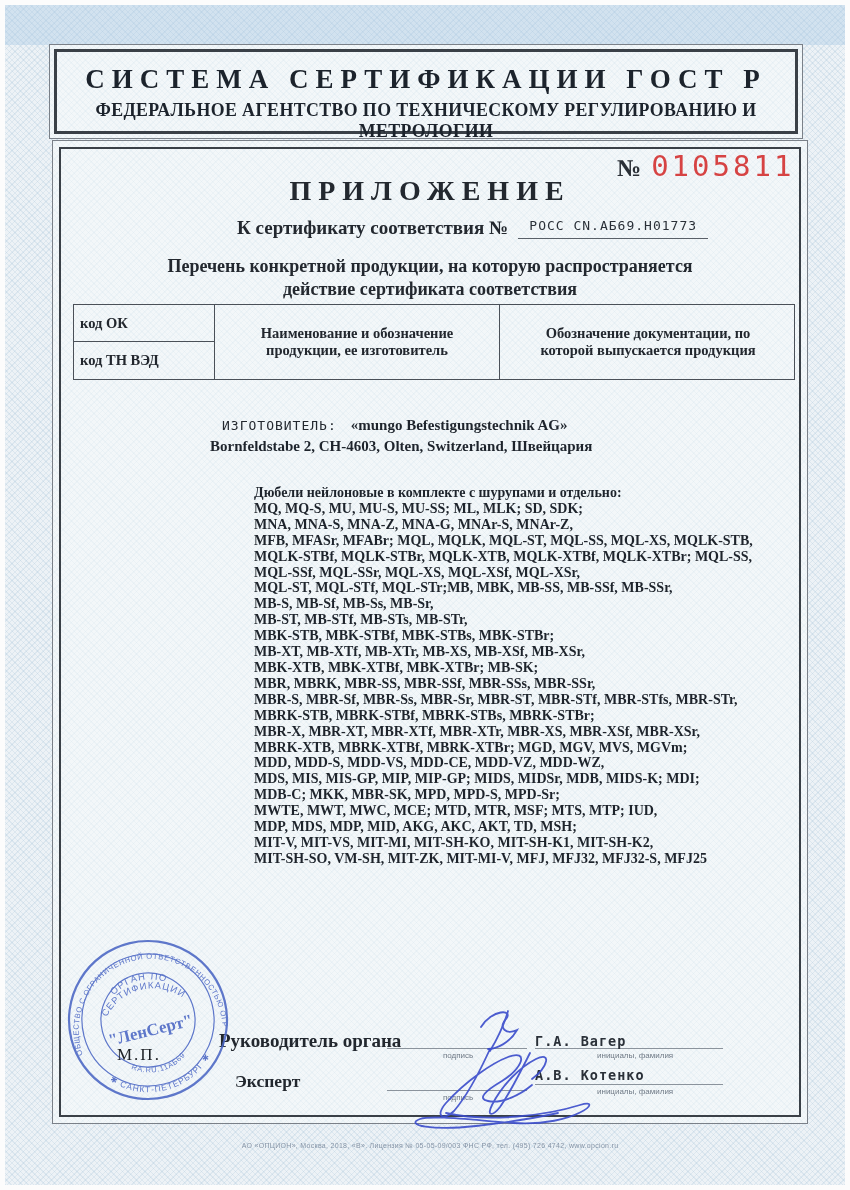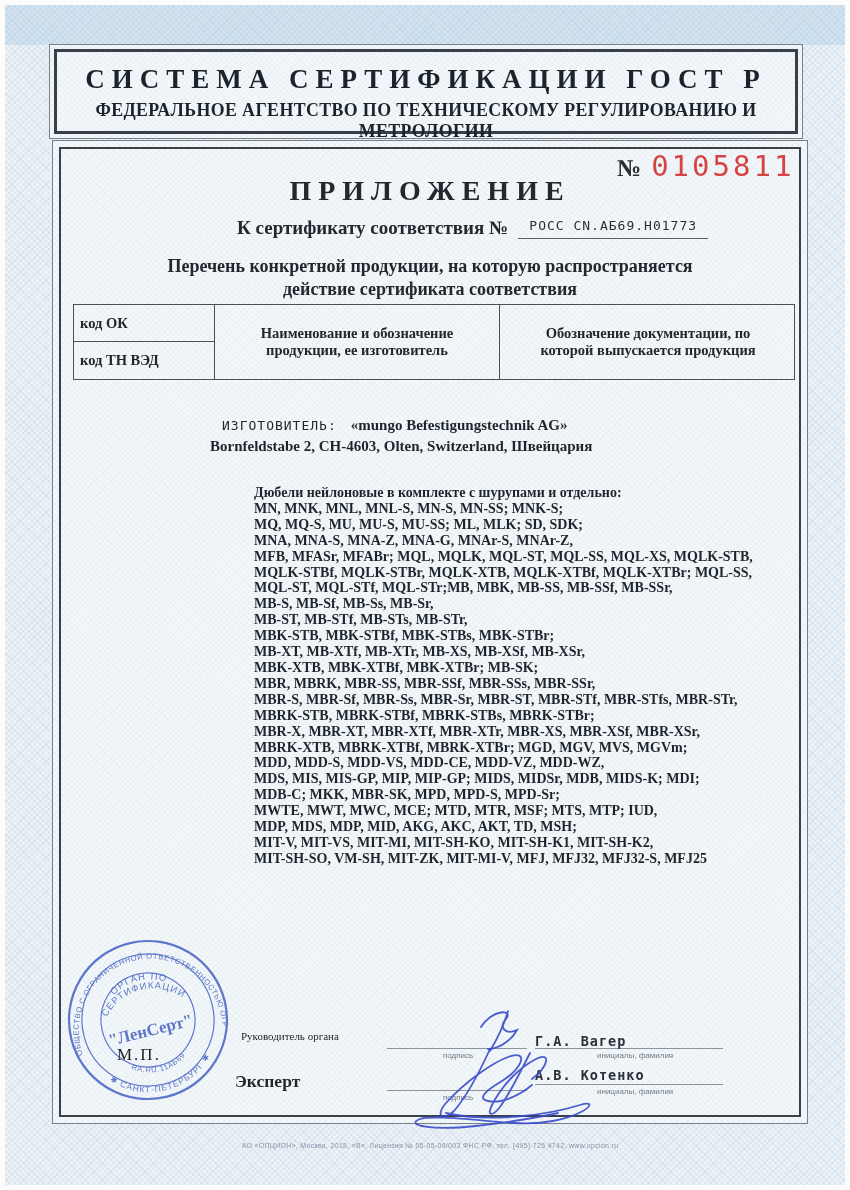--- a/index.html
+++ b/index.html
@@ -42,21 +42,21 @@
   .codecell span{font-weight:bold;font-size:14.5px;}
   
   .manu1{position:absolute;left:205px;top:411px;white-space:nowrap;}
   .manu-label{font-family:"DejaVu Sans Mono",monospace;font-size:13px;letter-spacing:1px;color:#23282f;padding-left:12px;}
   .manu-name{font-size:15px;font-weight:bold;margin-left:10px;color:#1e242c;}
   .manu2{position:absolute;left:205px;top:433px;font-size:15px;font-weight:bold;color:#1e242c;}
   
   .plist{position:absolute;left:205px;top:480px;width:585px;}
   .pline{font-size:14px;font-weight:bold;line-height:15.9px;color:#1e242c;white-space:nowrap;margin-left:44px;}
   
-  .role1{position:absolute;left:236px;top:1025px;font-size:11px;font-weight:normal;}
+  .role1{position:absolute;left:214px;top:1025px;font-size:19px;font-weight:bold;}
   .role2{position:absolute;left:230px;top:1066px;font-size:17.5px;font-weight:bold;}
   .sigrule{position:absolute;height:1px;background:#8b939c;}
   .r1a{left:382px;top:1043px;width:140px;} .r1b{left:530px;top:1043px;width:188px;}
   .r2a{left:382px;top:1085px;width:140px;} .r2b{left:530px;top:1079px;width:188px;}
   .small-label{position:absolute;font-family:"Liberation Sans",sans-serif;font-size:8px;color:#707a86;}
   .lp1{left:438px;top:1046px;} .lf1{left:592px;top:1046px;}
   .lp2{left:438px;top:1088px;} .lf2{left:592px;top:1082px;}
   .typed-name{position:absolute;font-family:"DejaVu Sans Mono",monospace;font-size:13.5px;font-weight:bold;letter-spacing:1px;color:#2a3038;white-space:nowrap;}
   .n1{left:530px;top:1028px;} .n2{left:530px;top:1062px;}
   .sig-svg{position:absolute;left:375px;top:1000px;}
@@ -112,25 +112,25 @@
   </div>
 
   <div class="manu1">
     <span class="manu-label">ИЗГОТОВИТЕЛЬ:</span>
     <span class="manu-name">«mungo Befestigungstechnik AG»</span>
   </div>
   <div class="manu2">Bornfeldstabe 2, CH-4603, Olten, Switzerland, Швейцария</div>
 
   <div class="plist">
       <div class="pline">Дюбели нейлоновые в комплекте с шурупами и отдельно:</div>
-      <div class="pline">MN, MNK, MNL, MNL-S, MN-S, MN-SS; MNK-S;</div>
       <div class="pline">MQ, MQ-S, MU, MU-S, MU-SS; ML, MLK; SD, SDK;</div>
       <div class="pline">MNA, MNA-S, MNA-Z, MNA-G, MNAr-S, MNAr-Z,</div>
       <div class="pline">MFB, MFASr, MFABr; MQL, MQLK, MQL-ST, MQL-SS, MQL-XS, MQLK-STB,</div>
       <div class="pline">MQLK-STBf, MQLK-STBr, MQLK-XTB, MQLK-XTBf, MQLK-XTBr; MQL-SS,</div>
+      <div class="pline">MQL-SSf, MQL-SSr, MQL-XS, MQL-XSf, MQL-XSr,</div>
       <div class="pline">MQL-ST, MQL-STf, MQL-STr;MB, MBK, MB-SS, MB-SSf, MB-SSr,</div>
       <div class="pline">MB-S, MB-Sf, MB-Ss, MB-Sr,</div>
       <div class="pline">MB-ST, MB-STf, MB-STs,  MB-STr,</div>
       <div class="pline">MBK-STB, MBK-STBf, MBK-STBs, MBK-STBr;</div>
       <div class="pline">MB-XT, MB-XTf, MB-XTr, MB-XS, MB-XSf, MB-XSr,</div>
       <div class="pline">MBK-XTB, MBK-XTBf, MBK-XTBr; MB-SK;</div>
       <div class="pline">MBR, MBRK, MBR-SS, MBR-SSf, MBR-SSs, MBR-SSr,</div>
       <div class="pline">MBR-S, MBR-Sf, MBR-Ss, MBR-Sr, MBR-ST, MBR-STf, MBR-STfs, MBR-STr,</div>
       <div class="pline">MBRK-STB, MBRK-STBf, MBRK-STBs, MBRK-STBr;</div>
       <div class="pline">MBR-X, MBR-XT, MBR-XTf, MBR-XTr, MBR-XS,  MBR-XSf, MBR-XSr,</div>

